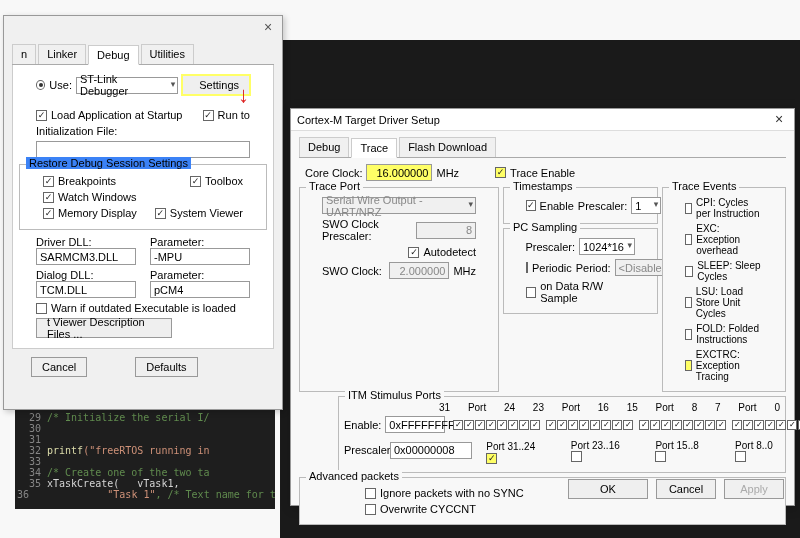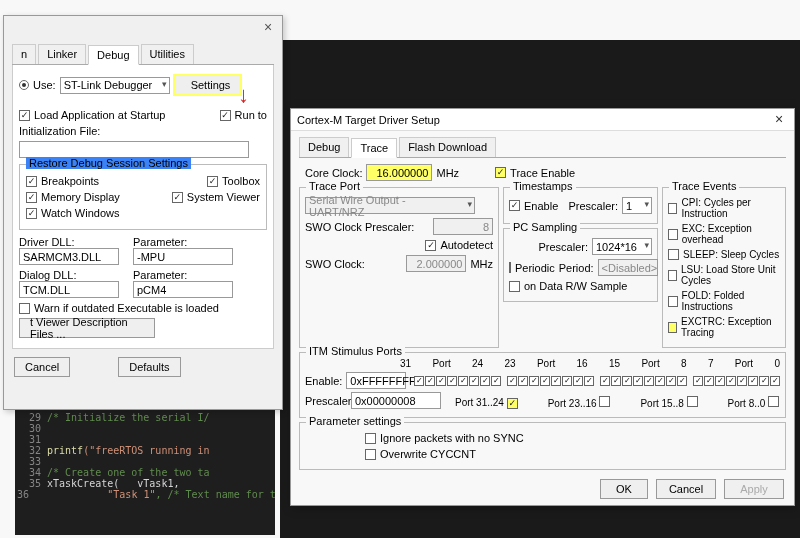--- a/index.html
+++ b/index.html
@@ -1,33 +1,33 @@
 <!DOCTYPE html>
 <html><head>
 <meta charset="utf-8">
 <style>
 * { box-sizing: border-box; margin: 0; padding: 0; }
 body { font-family: "Segoe UI", Tahoma, sans-serif; font-size: 11px; background: #f8f8f8; width: 800px; height: 538px; overflow: hidden; position: relative; }
 .bg-dark { position: absolute; left: 280px; top: 40px; right: 0; bottom: 0; background: #1a1a1a; }
-.code-strip { position: absolute; left: 15px; top: 410px; width: 260px; height: 125px; background: #1e1e1e; color: #ddd; font-family: Consolas, monospace; font-size: 10px; padding: 2px; overflow: hidden; }
+.code-strip { position: absolute; left: 15px; top: 410px; width: 260px; height: 99px; background: #1e1e1e; color: #ddd; font-family: Consolas, monospace; font-size: 10px; padding: 2px; overflow: hidden; }
 .code-line { display: flex; white-space: pre; }
 .lineno { color: #858585; width: 24px; text-align: right; margin-right: 6px; }
 .c-comment { color: #608b4e; }
 .c-str { color: #ce9178; }
 .c-fn { color: #dcdcaa; }
 .c-id { color: #d4d4d4; }
 
 .dlg1 { position: absolute; left: 3px; top: 15px; width: 280px; height: 395px; background: #f0f0f0; border: 1px solid #999; box-shadow: 2px 2px 6px rgba(0,0,0,.2); }
 .dlg1-close { position: absolute; right: 5px; top: 3px; width: 18px; height: 18px; text-align: center; line-height: 16px; font-size: 14px; color: #555; cursor: pointer; }
 .dlg1-body { padding: 28px 8px 8px 8px; }
 .tabs1 { display: flex; border-bottom: 1px solid #aaa; }
 .tab1 { padding: 3px 8px; border: 1px solid #ccc; border-bottom: none; margin-right: 2px; background: #f0f0f0; cursor: pointer; }
 .tab1.active { background: #fff; border-bottom: 1px solid #fff; position: relative; top: 1px; }
 .tab1-content { background: #fff; border: 1px solid #ccc; border-top: none; padding: 6px; }
-.row { display: flex; align-items: center; gap: 4px; margin: 4px 0; }
+.row { display: flex; align-items: center; gap: 4px; margin: 4px 17px; }
 .radio-dot { width: 10px; height: 10px; border: 1px solid #666; border-radius: 50%; display: inline-flex; align-items: center; justify-content: center; }
 .radio-dot.sel::after { content: ""; width: 4px; height: 4px; border-radius: 50%; background: #333; }
 .select { border: 1px solid #999; background: #fff; padding: 1px 14px 1px 3px; position: relative; min-width: 100px; height: 17px; display: inline-flex; align-items: center; }
 .select::after { content: "▾"; position: absolute; right: 2px; top: 1px; font-size: 9px; color: #555; }
 .btn { border: 1px solid #999; background: #efefef; padding: 2px 10px; cursor: pointer; height: 20px; display: inline-flex; align-items: center; }
 .chk { width: 11px; height: 11px; border: 1px solid #666; background: #fff; display: inline-flex; align-items: center; justify-content: center; font-size: 9px; line-height: 9px; }
 .chk.on::after { content: "✓"; color: #222; }
 .group { border: 1px solid #bbb; margin: 6px 0; padding: 6px; position: relative; }
 .group > .legend { position: absolute; top: -8px; left: 6px; background: #3b82f6; padding: 0 3px; }
 .txt { border: 1px solid #999; background: #fff; padding: 1px 3px; height: 17px; display: inline-flex; align-items: center; min-width: 60px; }
@@ -38,21 +38,21 @@
 .dlg2 { position: absolute; left: 290px; top: 108px; width: 505px; height: 398px; background: #f8f8f8; border: 1px solid #999; box-shadow: 2px 2px 10px rgba(0,0,0,.25); }
 .dlg2-title { height: 22px; display: flex; align-items: center; justify-content: space-between; padding: 0 6px; background: #fff; border-bottom: 1px solid #ddd; }
 .dlg2-close { width: 18px; height: 18px; text-align: center; line-height: 16px; font-size: 14px; color: #333; cursor: pointer; }
 .dlg2-body { padding: 6px 8px; }
 .tabs2 { display: flex; border-bottom: 1px solid #aaa; margin-bottom: 6px; }
 .panel { display: grid; grid-template-columns: 200px 155px 1fr; gap: 4px; }
 .group2 { border: 1px solid #bbb; padding: 5px; position: relative; background: #f8f8f8; }
 .group2 > .legend { position: absolute; top: -8px; left: 6px; background: #f8f8f8; padding: 0 3px; }
 .disabled { color: #888; background: #f0f0f0; }
 .adv { grid-column: 1 / -1; }
-.stim { grid-column: 1 / -1; }
+.stim { grid-column: 1 / -1; margin-left: 39px; }
 .stim-hdr { display: flex; justify-content: space-between; font-size: 10px; margin-left: 95px; }
 .stim-ticks { display: flex; margin-left: 95px; gap: 1px; }
 .tick { width: 10px; height: 10px; border: 1px solid #666; background: #fff; font-size: 8px; line-height: 8px; text-align: center; }
 .tick.on::after { content: "✓"; }
 .stim-row { display: flex; align-items: center; gap: 4px; margin: 3px 0; }
 .portgroups { display: flex; gap: 30px; margin-left: 95px; margin-top: 4px; font-size: 10px; align-items: center; }
 .dlg-btns { position: absolute; bottom: 6px; right: 10px; display: flex; gap: 8px; }
 .btn.disabled { color: #aaa; }
 .minitxt { font-size: 10px; }
 .rightnum { justify-content: flex-end; }
@@ -105,27 +105,27 @@
       <div class="group">
         <span class="legend">Restore Debug Session Settings</span>
         <div class="row">
           <span class="chk on"></span>
             <span>Breakpoints</span>
           <span style="margin-left:auto" class="chk on"></span>
             <span>Toolbox</span>
         </div>
         <div class="row">
           <span class="chk on"></span>
+            <span>Watch Windows</span>
+        </div>
+        <div class="row">
+          <span class="chk on"></span>
             <span>Memory Display</span>
           <span style="margin-left:auto" class="chk on"></span>
             <span>System Viewer</span>
-        </div>
-        <div class="row">
-          <span class="chk on"></span>
-            <span>Watch Windows</span>
         </div>
       </div>
 
       <div class="row">
         <div style="width:110px"><div>Driver DLL:</div><div class="txt" style="width:100px">SARMCM3.DLL</div></div>
         <div><div>Parameter:</div><div class="txt" style="width:100px">-MPU</div></div>
       </div>
       <div class="row">
         <div style="width:110px"><div>Dialog DLL:</div><div class="txt" style="width:100px">TCM.DLL</div></div>
         <div><div>Parameter:</div><div class="txt" style="width:100px">pCM4</div></div>
@@ -310,30 +310,30 @@
           <div class="portgroups" style="margin-left:10px">
             <span><span>Port 31..24</span> <span class="chk on hl"></span></span>
             <span><span>Port 23..16</span> <span class="chk"></span></span>
             <span><span>Port 15..8</span> <span class="chk"></span></span>
             <span><span>Port 8..0</span> <span class="chk"></span></span>
           </div>
         </div>
       </div>
 
       <div class="group2 adv">
-        <span class="legend">Parameter settings</span>
+        <span class="legend">Advanced packets</span>
         <div class="row" style="margin-left:60px">
             <span class="chk"></span>
             <span>Ignore packets with no SYNC</span>
           </div>
         <div class="row" style="margin-left:60px">
             <span class="chk"></span>
             <span>Overwrite CYCCNT</span>
           </div>
       </div>
     </div>
   </div>
   <div class="dlg-btns">
-    <span class="btn" style="width:48px;justify-content:center">OK</span>
+    <span class="btn" style="width:80px;justify-content:center">OK</span>
     <span class="btn" style="width:60px;justify-content:center">Cancel</span>
     <span class="btn disabled" style="width:60px;justify-content:center">Apply</span>
   </div>
 </div>
 
 </body></html>

